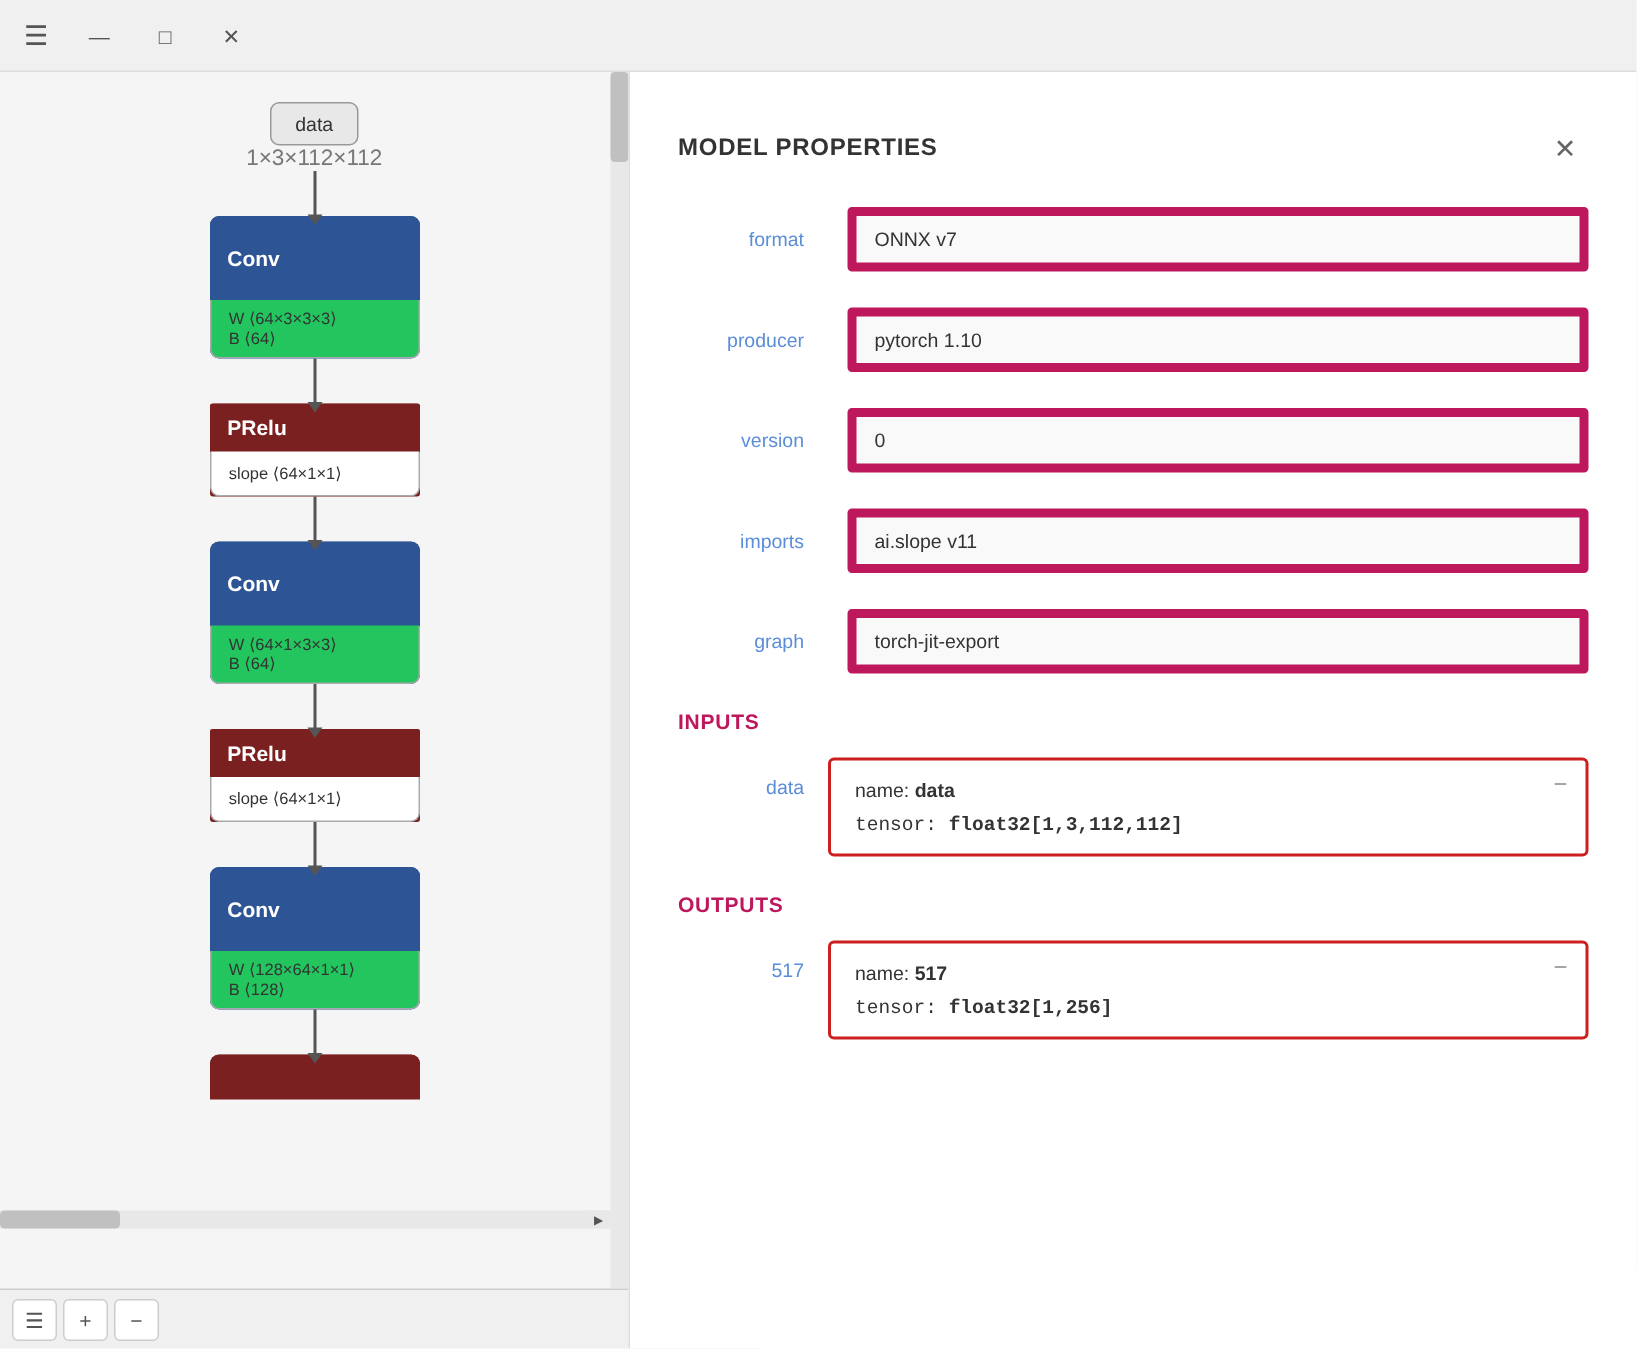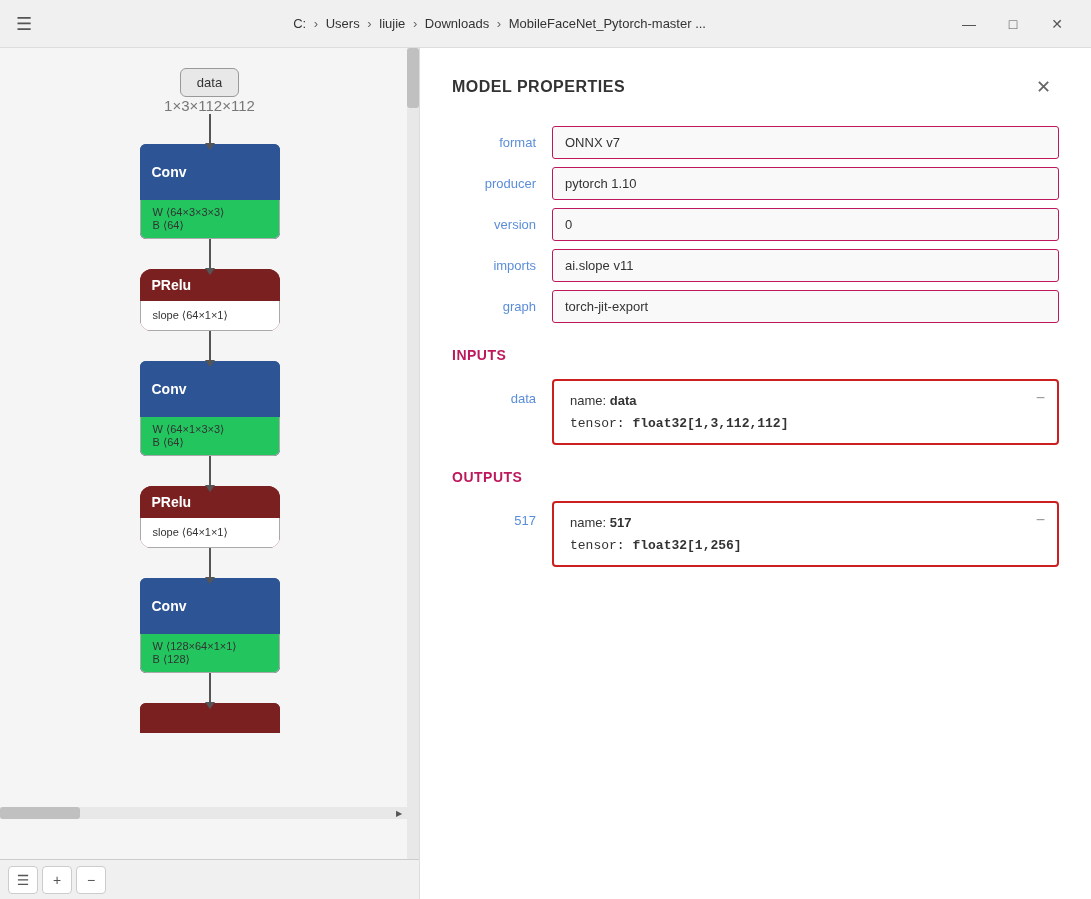--- a/index.html
+++ b/index.html
@@ -156,21 +156,21 @@
       padding: 6px 12px;
       font-size: 11px;
       color: #333;
       border: 1px solid #aaa;
       border-top: none;
       border-radius: 0 0 6px 6px;
     }
 
     .node-prelu {
       background: #7b2020;
-      border-radius: 12px;
+      border-radius: 2px;
       color: white;
       width: 140px;
       overflow: hidden;
     }
     .node-prelu-title {
       background: #7b2020;
       padding: 8px 12px;
       font-size: 14px;
       font-weight: bold;
       color: white;
@@ -206,21 +206,21 @@
       background: #fff;
       cursor: pointer;
       font-size: 14px;
       color: #555;
     }
 
     
     .properties-panel {
       flex: 1;
       background: white;
-      padding: 24px 32px;
+      padding: 36px 32px;
       overflow-y: auto;
     }
 
     .properties-header {
       display: flex;
       align-items: center;
       justify-content: space-between;
       margin-bottom: 24px;
     }
     .properties-title {
@@ -233,34 +233,35 @@
       font-size: 18px;
       color: #666;
       cursor: pointer;
       padding: 4px 8px;
     }
 
     
     .property-row {
       display: flex;
       align-items: center;
-      margin-bottom: 8px;
+      margin-bottom: 24px;
+      gap: 13px;
     }
     .property-label {
       width: 100px;
       text-align: right;
       color: #5b8dd9;
       font-size: 13px;
       padding-right: 16px;
       flex-shrink: 0;
     }
     .property-value {
       flex: 1;
       background: #f9f9f9;
-      border: 1px solid #be185d;
+      border: 6px solid #be185d;
       border-radius: 3px;
       padding: 8px 12px;
       font-size: 13px;
       color: #333;
     }
 
     
     .section-header {
       font-size: 14px;
       font-weight: bold;
@@ -322,31 +323,20 @@
       position: relative;
       flex: 1;
       overflow: hidden;
     }
   </style>
 </head>
 <body>
 
 <div class="title-bar">
   <span class="title-bar-menu">☰</span>
-  <div class="title-bar-path">
-    <span>C:</span>
-    <span class="separator"> › </span>
-    <span>Users</span>
-    <span class="separator"> › </span>
-    <span>liujie</span>
-    <span class="separator"> › </span>
-    <span>Downloads</span>
-    <span class="separator"> › </span>
-    <span>MobileFaceNet_Pytorch-master ...</span>
-  </div>
   <div class="title-bar-controls">
     <div class="title-bar-btn">—</div>
     <div class="title-bar-btn">□</div>
     <div class="title-bar-btn close">✕</div>
   </div>
 </div>
 
 <div class="main-layout">
 
   <div class="graph-panel">

